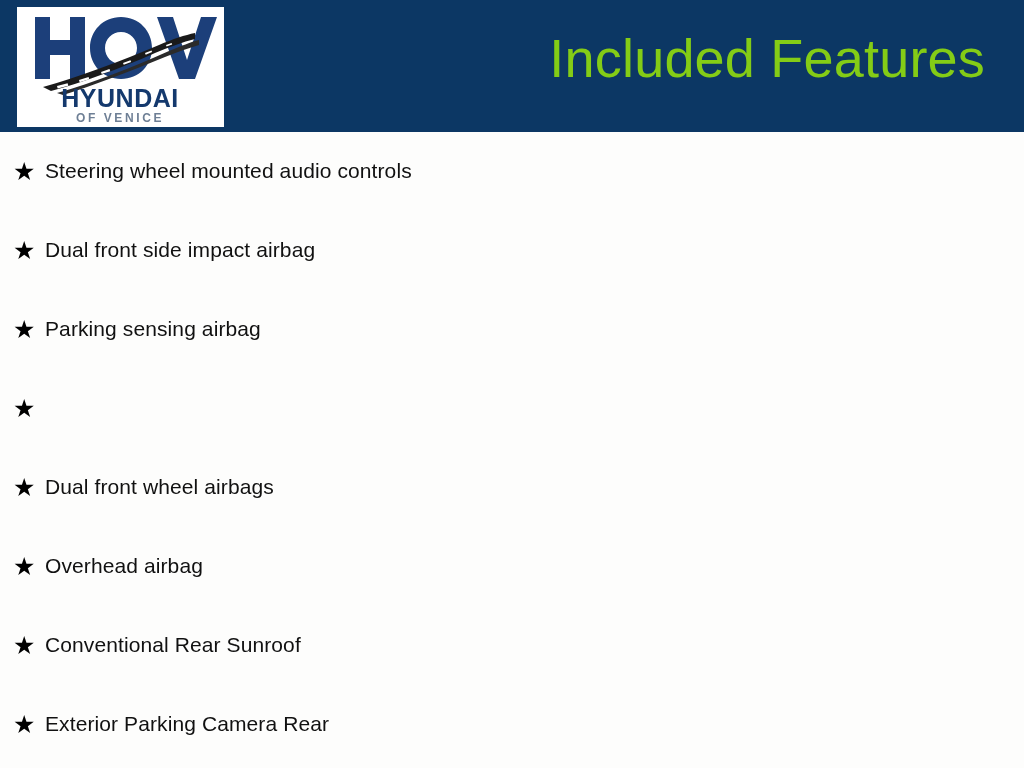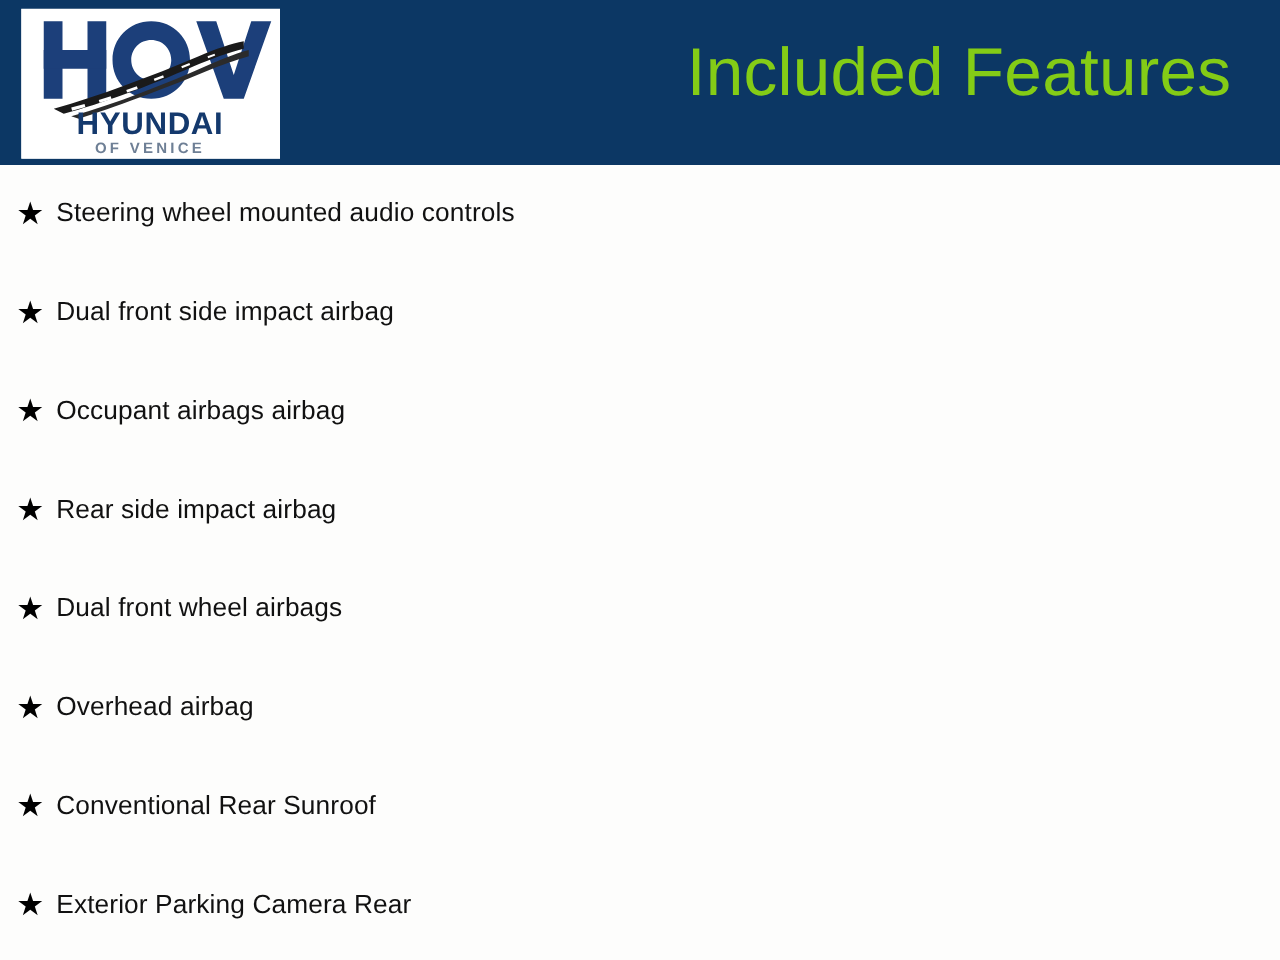--- a/index.html
+++ b/index.html
@@ -162,25 +162,24 @@
       <li class="feature-item" style="top: 22px;">
         <span class="feature-bullet">★</span>
         <span class="feature-label">Steering wheel mounted audio controls</span>
       </li>
       <li class="feature-item" style="top: 101px;">
         <span class="feature-bullet">★</span>
         <span class="feature-label">Dual front side impact airbag</span>
       </li>
       <li class="feature-item" style="top: 180px;">
         <span class="feature-bullet">★</span>
-        <span class="feature-label">Occupant airbags airbag</span>
+        <span class="feature-label">Parking sensing airbag</span>
       </li>
       <li class="feature-item" style="top: 259px;">
         <span class="feature-bullet">★</span>
-        <span class="feature-label">Rear side impact airbag</span>
       </li>
       <li class="feature-item" style="top: 338px;">
         <span class="feature-bullet">★</span>
         <span class="feature-label">Dual front wheel airbags</span>
       </li>
       <li class="feature-item" style="top: 417px;">
         <span class="feature-bullet">★</span>
         <span class="feature-label">Overhead airbag</span>
       </li>
       <li class="feature-item" style="top: 496px;">

